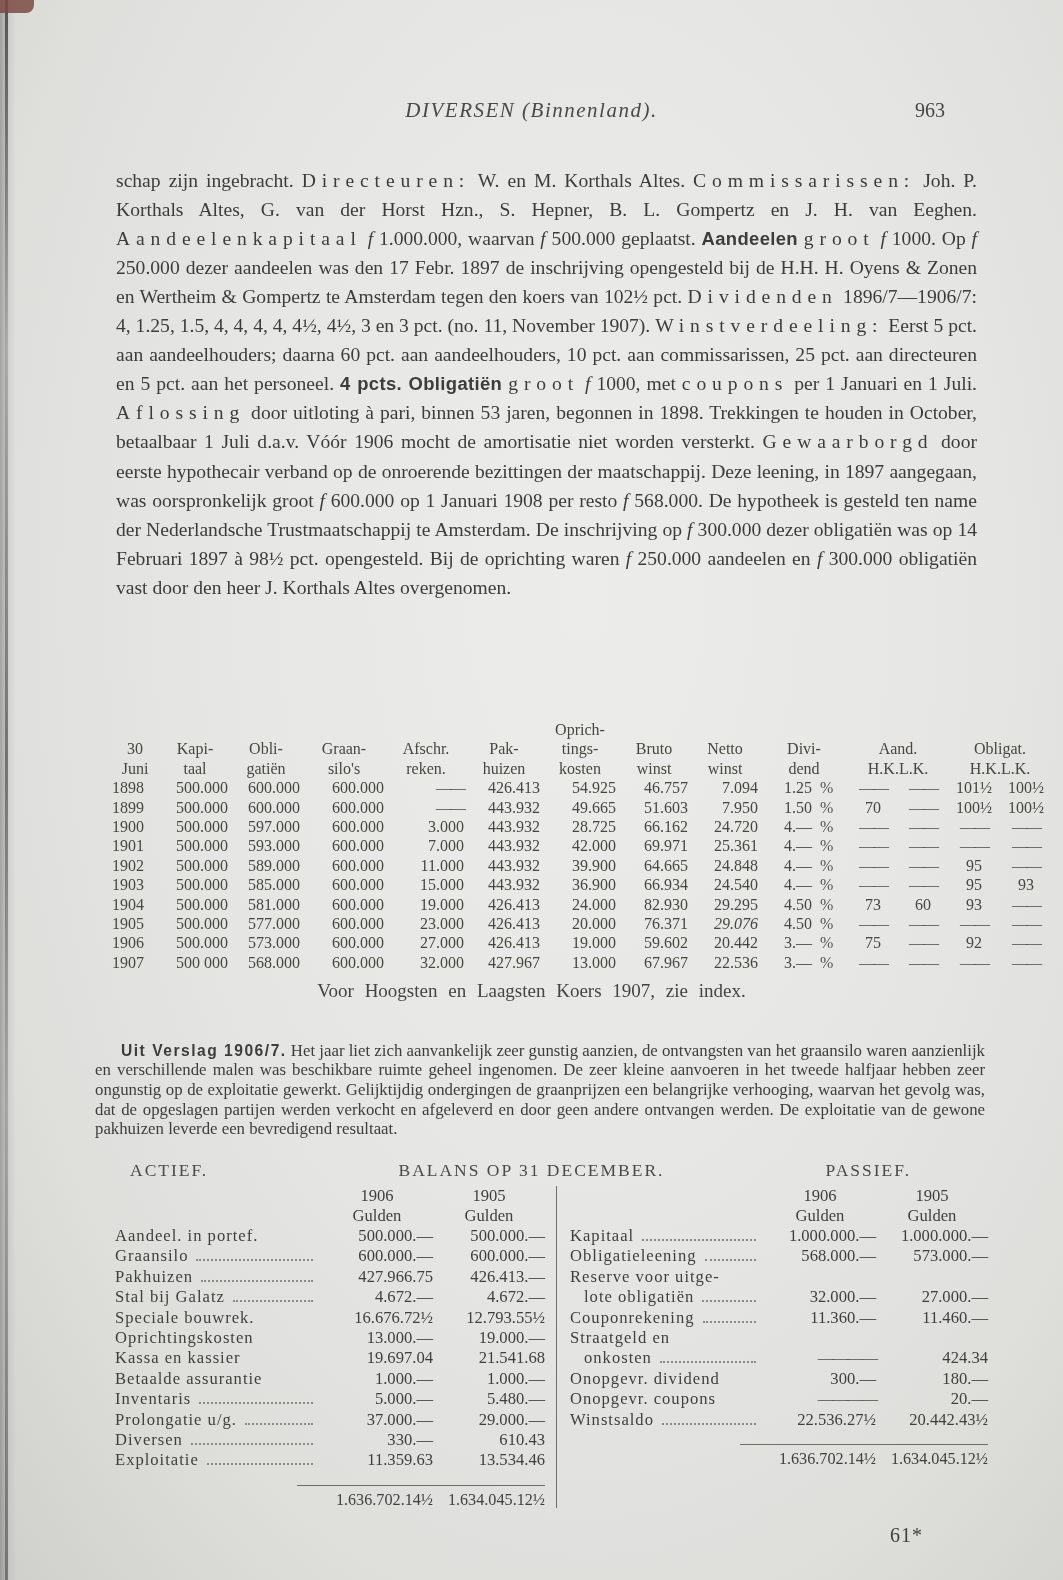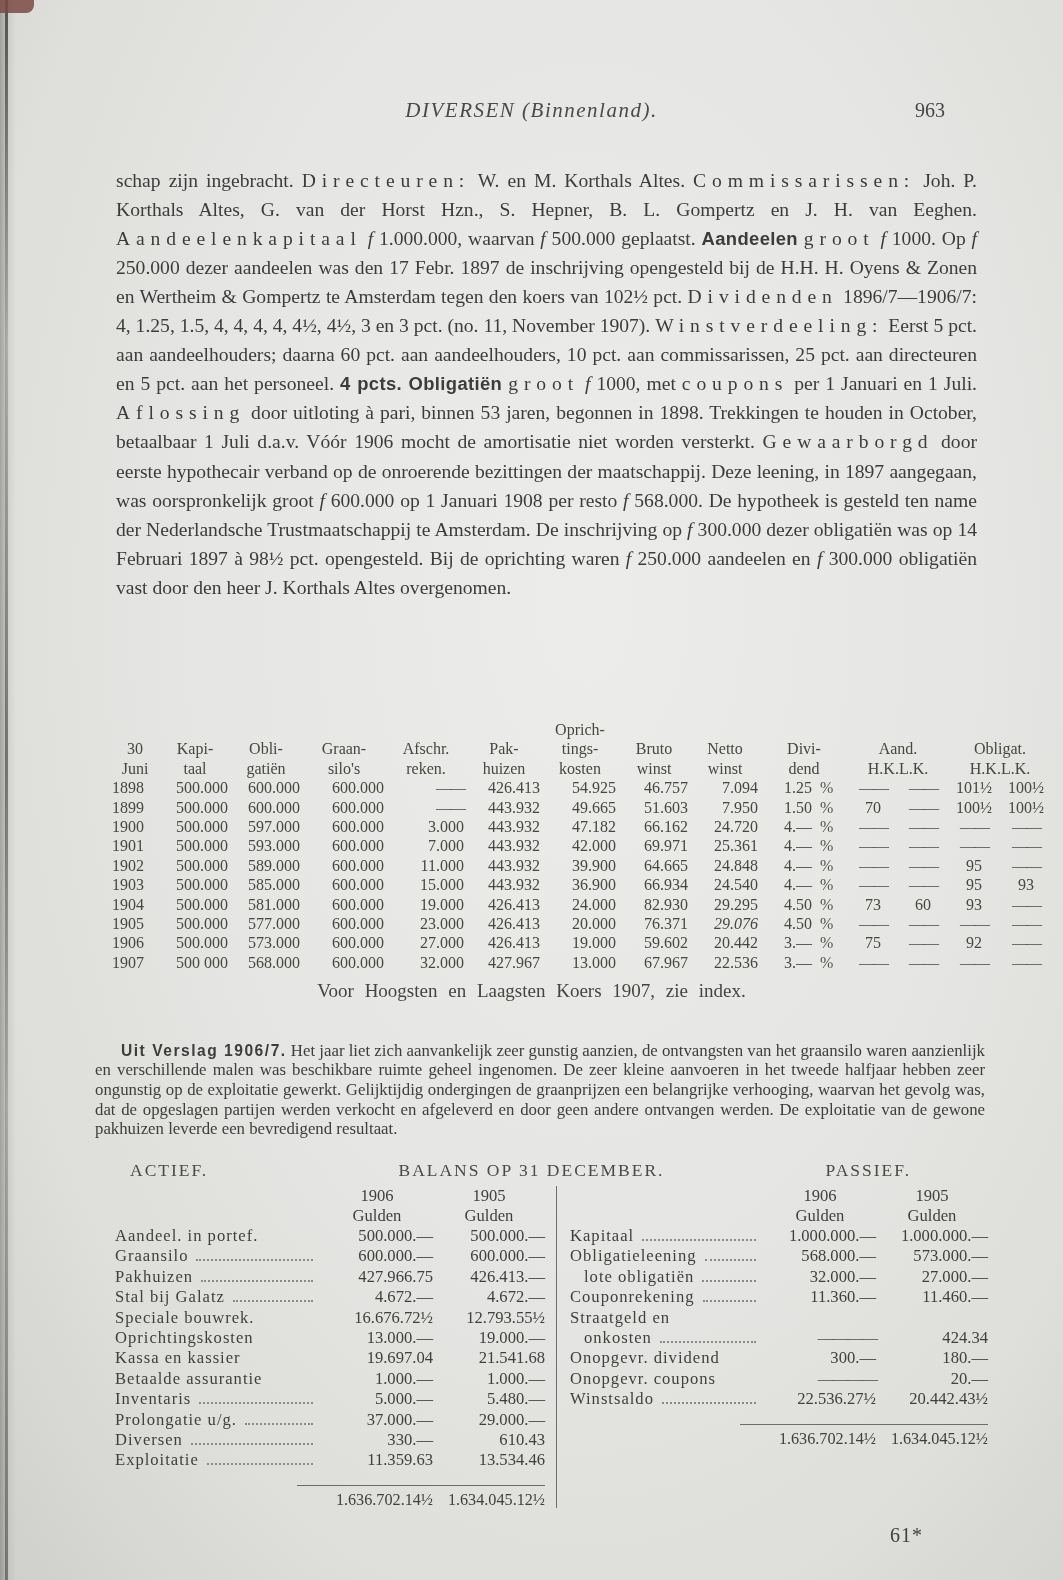--- a/index.html
+++ b/index.html
@@ -154,21 +154,21 @@
           <td class="mid" style="width: 48px;">100½</td>
           <td class="mid" style="width: 48px;">100½</td>
         </tr>
         <tr>
           <td class="c0" style="width: 46px;">1900</td>
           <td class="num" style="width: 66px;">500.000</td>
           <td class="num" style="width: 68px;">597.000</td>
           <td class="num" style="width: 80px;">600.000</td>
           <td class="num" style="width: 76px;">3.000</td>
           <td class="num" style="width: 72px;">443.932</td>
-          <td class="num" style="width: 72px;">47.182</td>
+          <td class="num" style="width: 72px;">28.725</td>
           <td class="num" style="width: 68px;">66.162</td>
           <td class="num" style="width: 66px;">24.720</td>
           <td class="num" style="width: 50px;">4.—</td>
           <td class="pct" style="width: 26px;">%</td>
           <td class="mid dash" style="width: 46px;">——</td>
           <td class="mid dash" style="width: 46px;">——</td>
           <td class="mid dash" style="width: 48px;">——</td>
           <td class="mid dash" style="width: 48px;">——</td>
         </tr>
         <tr>
@@ -412,20 +412,23 @@
         <span class="v">1.000.000.—</span>
         <span class="v">1.000.000.—</span>
       </div>
       <div class="row">
         <span class="lbl">Obligatieleening</span>
         <span class="lead dots"></span>
         <span class="v">568.000.—</span>
         <span class="v">573.000.—</span>
       </div>
       <div class="row">
+        <span class="lbl">Reserve voor uitge-</span>
+      </div>
+      <div class="row">
         <span class="lbl cont">lote obligatiën</span>
         <span class="lead dots"></span>
         <span class="v">32.000.—</span>
         <span class="v">27.000.—</span>
       </div>
       <div class="row">
         <span class="lbl">Couponrekening</span>
         <span class="lead dots"></span>
         <span class="v">11.360.—</span>
         <span class="v">11.460.—</span>

